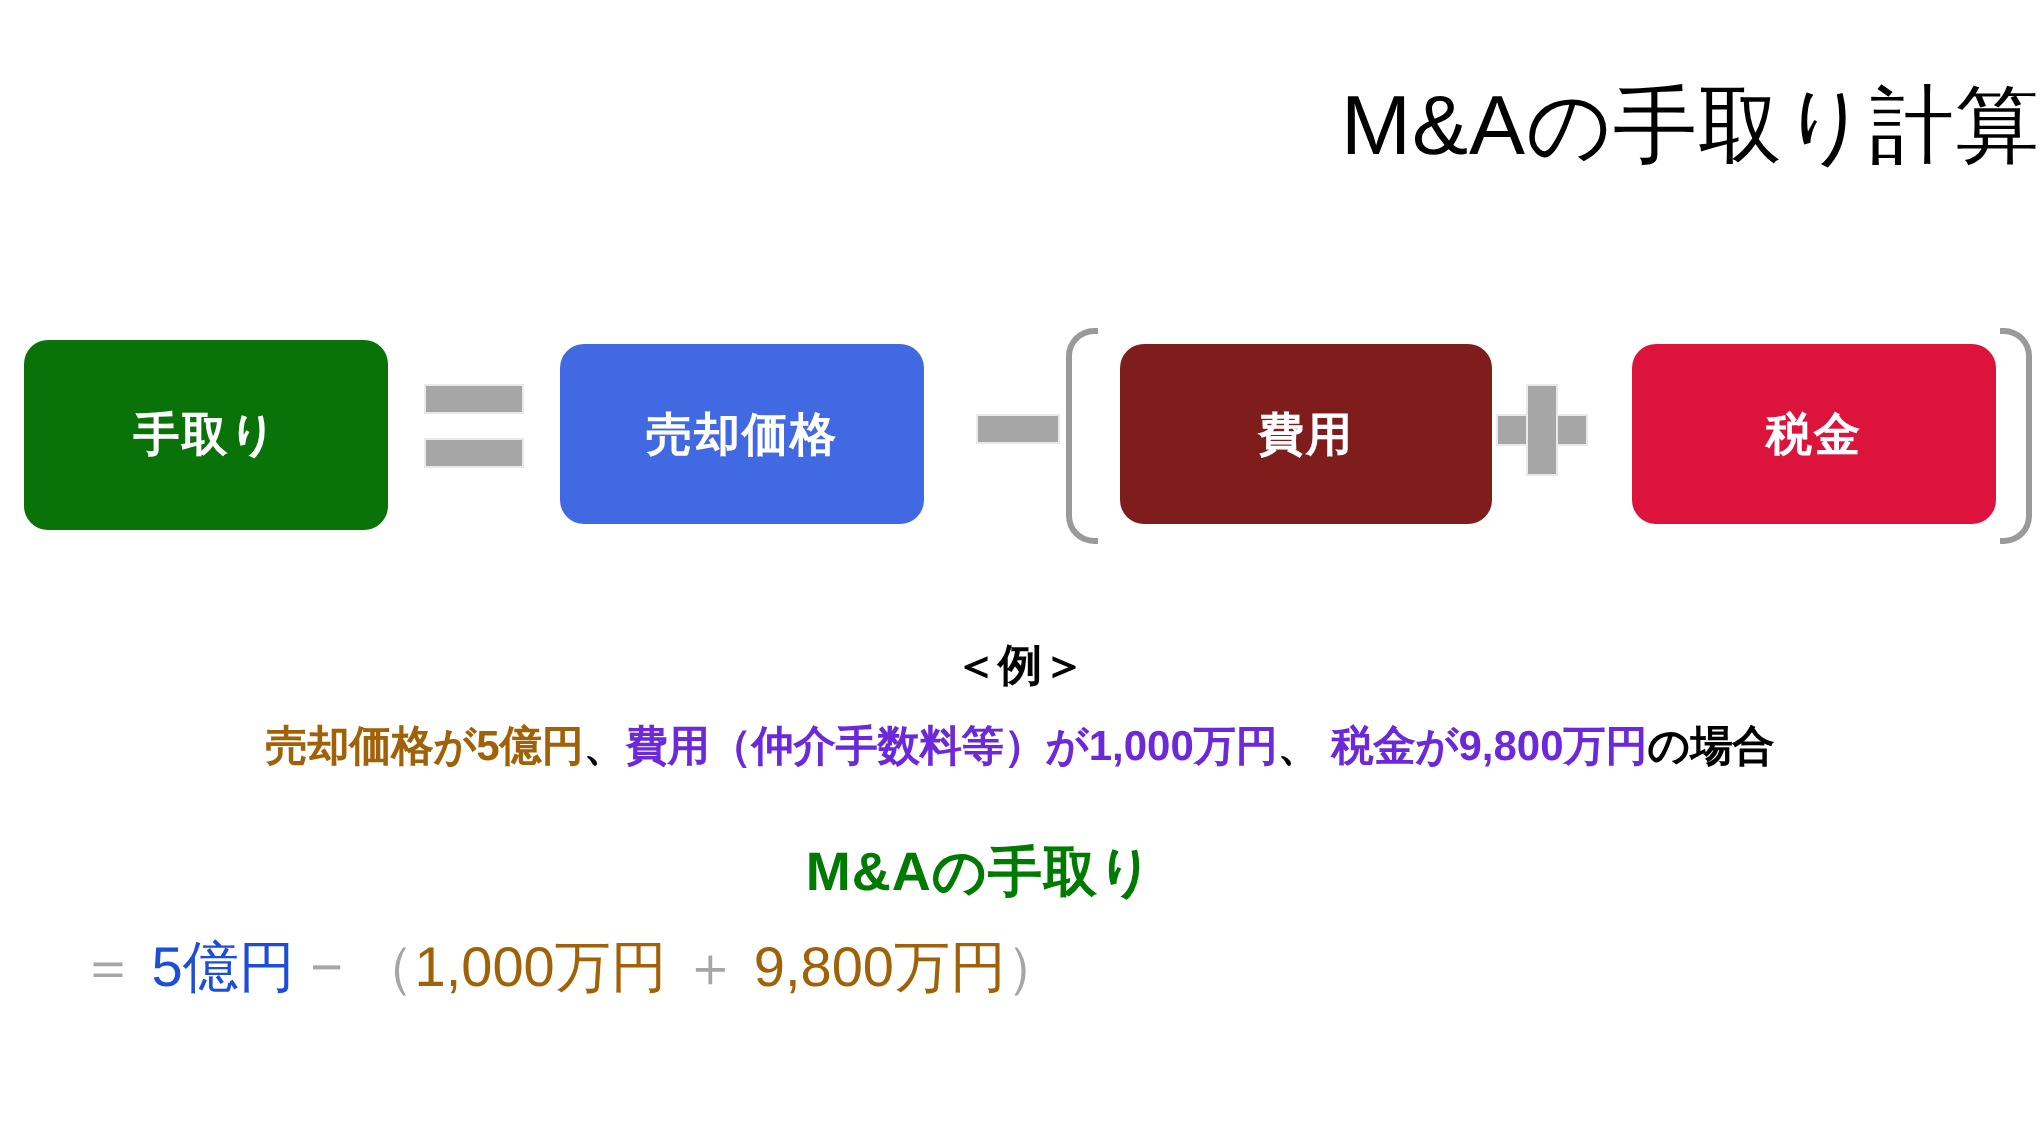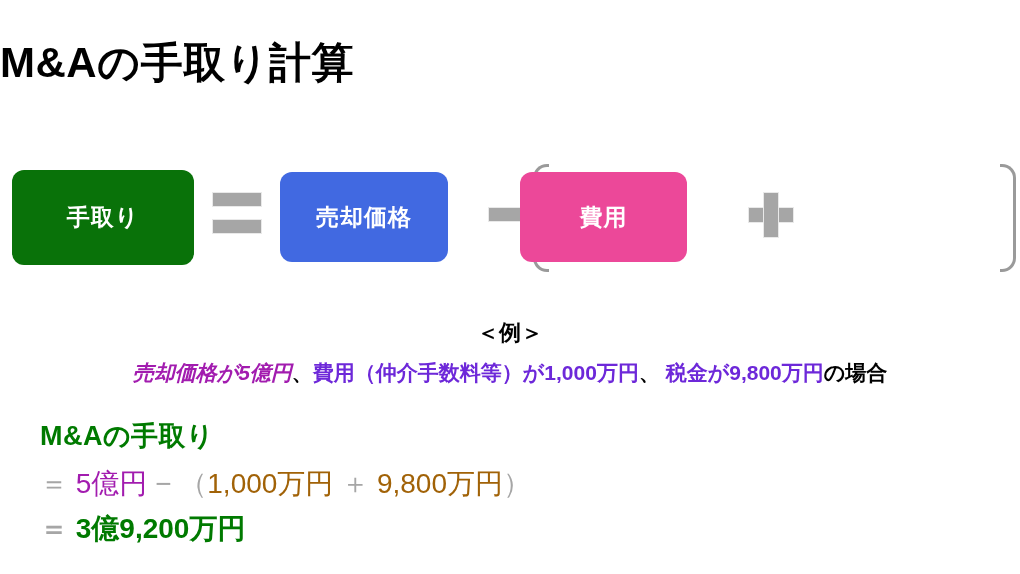--- a/index.html
+++ b/index.html
@@ -14,23 +14,23 @@
     font-family: "Liberation Sans", "DejaVu Sans", sans-serif;
     overflow: hidden;
   }
 
   
   #title {
     position: absolute;
     top: 40px;
     left: 0;
     width: 1020px;
-    text-align: left;
+    text-align: right;
     font-size: 42px;
-    font-weight: 700;
+    font-weight: 400;
     color: #000000;
     letter-spacing: 0.5px;
     line-height: 1.1;
   }
 
   
   #formula-row {
     position: absolute;
     top: 160px;
     left: 0;
@@ -44,22 +44,22 @@
     color: #ffffff;
     font-size: 23px;
     font-weight: bold;
     display: flex;
     align-items: center;
     justify-content: center;
     letter-spacing: 1px;
     box-sizing: border-box;
   }
   .fbox-green  { left: 12px;  top: 10px; width: 182px; height: 95px; background: #097209; }
-  .fbox-blue   { left: 280px; top: 12px; width: 168px; height: 90px; background: #4169e1; }
-  .fbox-red1   { left: 520px; top: 12px; width: 167px; height: 90px; background: #ec4899; }
+  .fbox-blue   { left: 280px; top: 12px; width: 182px; height: 90px; background: #4169e1; }
+  .fbox-red1   { left: 560px; top: 12px; width: 186px; height: 90px; background: #7f1d1d; }
   .fbox-red2   { left: 816px; top: 12px; width: 182px; height: 90px; background: #dc143c; }
 
   
   .op {
     position: absolute;
   }
   .op-equals {
     left: 212px;
     top: 32px;
     width: 50px;
@@ -136,47 +136,48 @@
   #example-line {
     position: absolute;
     top: 359px;
     left: 0;
     width: 1020px;
     text-align: center;
     font-size: 21px;
     font-weight: bold;
     white-space: nowrap;
   }
-  .c-blue  { color: #a21caf; font-style: italic; }
+  .c-blue  { color: #a16207; }
   .c-red   { color: #6d28d9; }
   .c-black { color: #000000; }
 
   
   #calc-block {
     position: absolute;
     top: 418px;
     left: 40px;
     width: 900px;
   }
   #calc-heading {
     font-size: 27px;
     font-weight: bold;
     color: #007a00;
     margin: 0 0 10px 0;
     letter-spacing: 0.5px;
+    text-align: center;
   }
   .calc-line {
     font-size: 28px;
     white-space: nowrap;
     margin: 0 0 4px 0;
     line-height: 1.45;
   }
   .calc-line.result { font-weight: bold; }
   .g-gray   { color: #a6a6a6; }
-  .g-blue   { color: #a21caf; }
+  .g-blue   { color: #1d4ed8; }
   .g-red    { color: #a16207; }
   .g-green  { color: #007a00; }
 </style>
 </head>
 <body>
 
 <div id="title">M&amp;Aの手取り計算</div>
 
 <div id="formula-row">
 
@@ -199,20 +200,23 @@
 
   <div class="fbox fbox-red1">
     <span>費用</span>
   </div>
 
   <div class="op op-plus">
     <div class="hbar"></div>
     <div class="vbar"></div>
   </div>
 
+  <div class="fbox fbox-red2">
+    <span>税金</span>
+  </div>
 
   <div class="bracket bracket-right"></div>
 </div>
 
 <div id="example-label">＜例＞</div>
 
 <div id="example-line">
   <span class="c-blue">売却価格が5億円</span><span class="c-black">、</span><span class="c-red">費用（仲介手数料等）が1,000万円</span><span class="c-black">、 </span><span class="c-red">税金が9,800万円</span><span class="c-black">の場合</span>
 </div>
 
@@ -221,17 +225,13 @@
 
   <div class="calc-line">
     <span class="g-gray">＝</span>
     <span class="g-blue">5億円</span>
     <span class="g-gray">−</span>
     <span class="g-gray">（</span><span class="g-red">1,000万円</span>
     <span class="g-gray">＋</span>
     <span class="g-red">9,800万円</span><span class="g-gray">）</span>
   </div>
 
-  <div class="calc-line result">
-    <span class="g-gray">＝</span>
-    <span class="g-green">3億9,200万円</span>
-  </div>
 </div>
 
 </body></html>

